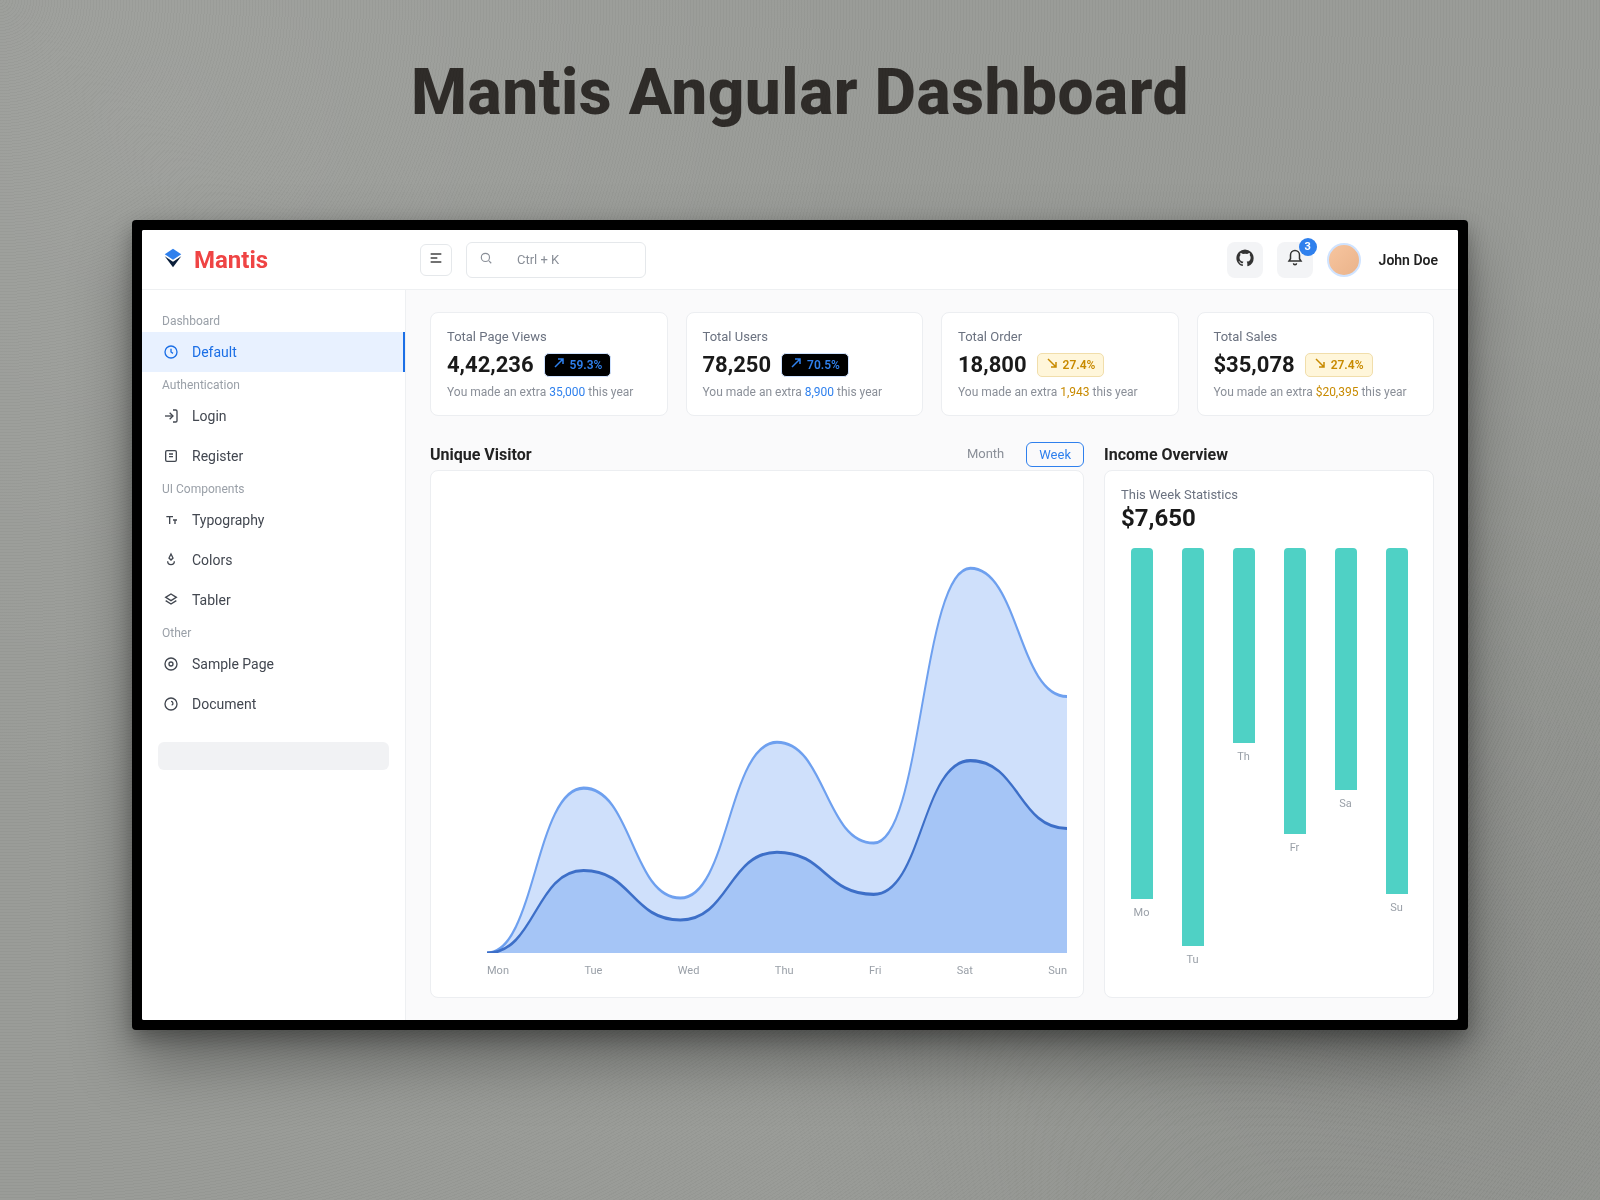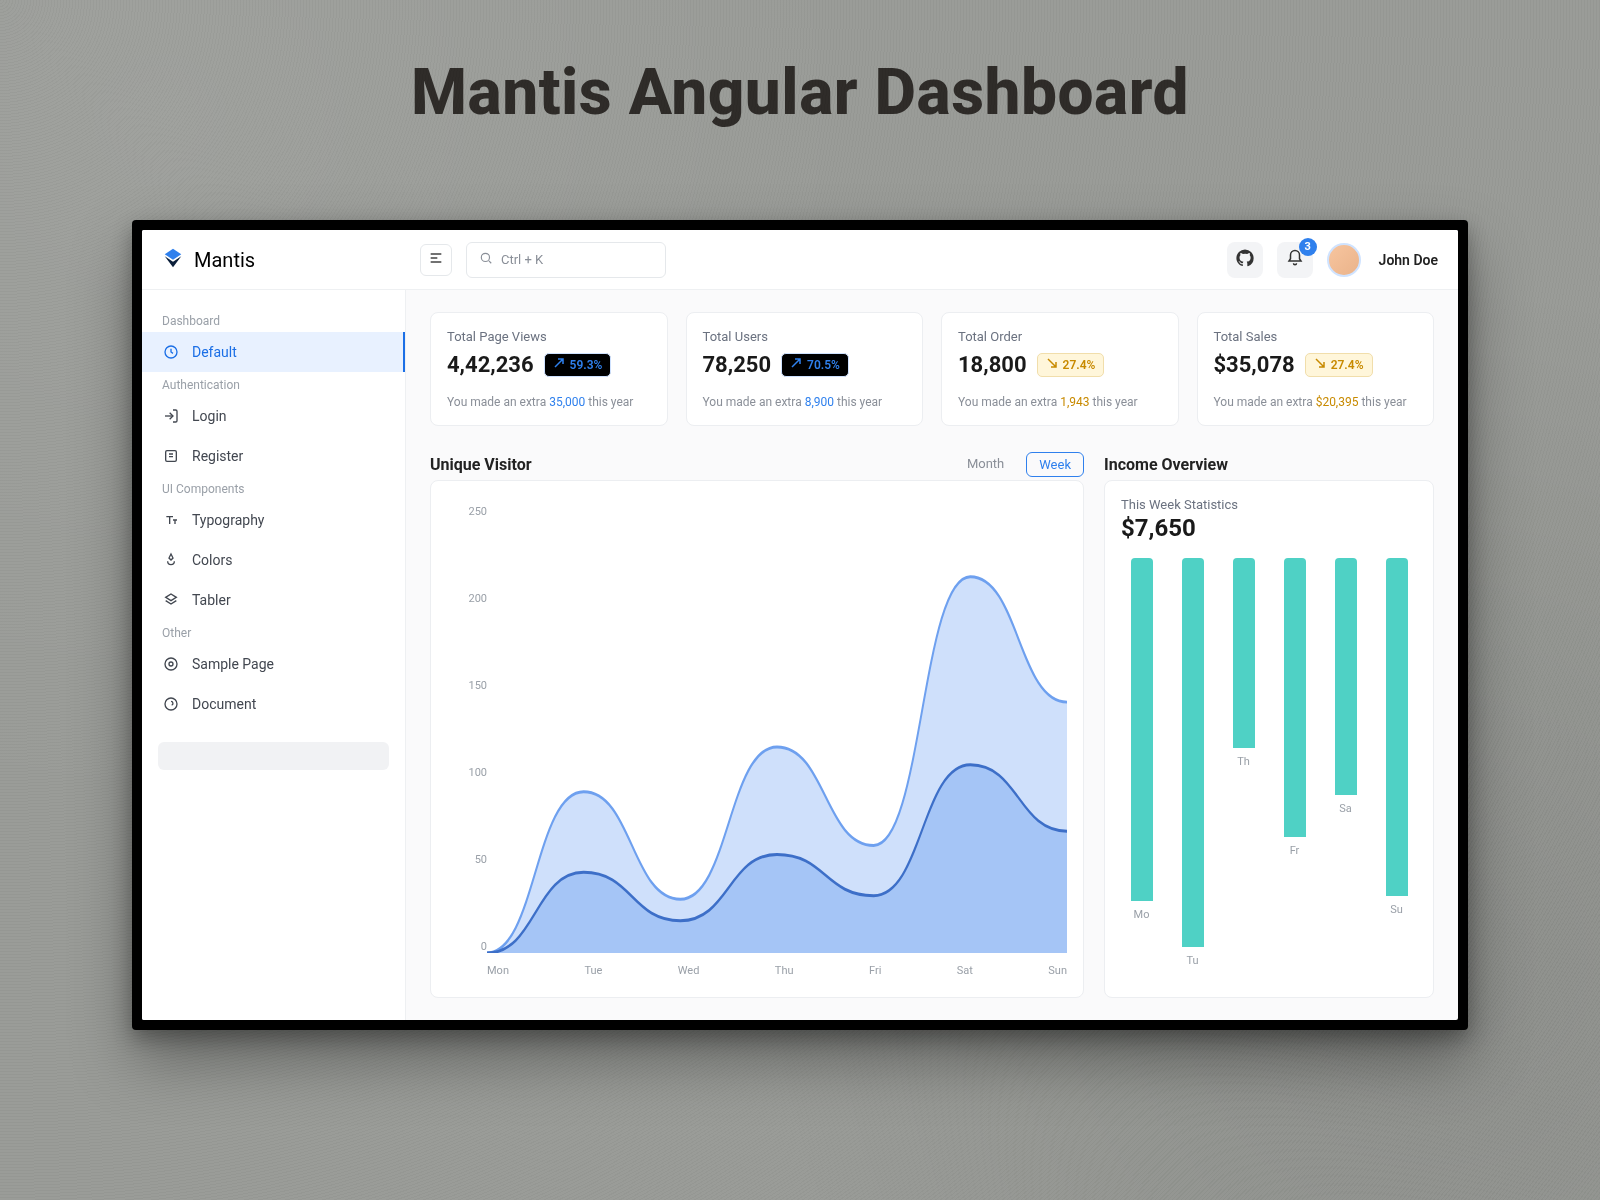--- a/index.html
+++ b/index.html
@@ -34,23 +34,23 @@
   .screen {
     width:100%; height:100%;
     background:#fafafb;
     border-radius:2px;
     overflow:hidden;
     display:flex; flex-direction:column;
   }
   
   .topbar { height:60px; background:#fff; border-bottom:1px solid #eef0f2; display:flex; align-items:center; padding:0 20px; gap:14px; }
   .brand { display:flex; align-items:center; gap:10px; width:244px; }
-  .brand-name { font-weight:400; font-size:20px; color:#000000; }
+  .brand-name { font-weight:700; font-size:24px; color:#ef4444; }
   .collapse-btn { width:32px; height:32px; border:1px solid #e5e8eb; border-radius:6px; display:flex; align-items:center; justify-content:center; color:#444; cursor:pointer;}
-  .search { display:flex; align-items:center; gap:8px; border:1px solid #e5e8eb; border-radius:6px; height:36px; padding:0 12px; color:#8a8f98; width:200px; }
+  .search { display:flex; align-items:center; gap:24px; border:1px solid #e5e8eb; border-radius:6px; height:36px; padding:0 12px; color:#8a8f98; width:180px; }
   .search svg { flex:0 0 14px; }
   .search span { font-size:13px; }
   .topbar-spacer { flex:1; }
   .icon-btn { width:36px; height:36px; border-radius:8px; background:#f3f4f6; display:flex; align-items:center; justify-content:center; color:#333; position:relative; cursor:pointer;}
   .badge { position:absolute; top:-4px; right:-4px; width:18px; height:18px; border-radius:50%; background:#2f80ed; color:#fff; font-size:11px; font-weight:700; display:flex; align-items:center; justify-content:center; }
   .avatar { width:34px; height:34px; border-radius:50%; background:linear-gradient(135deg,#f7c59f,#eab38a); border:2px solid #cfe3ff; }
   .user-name { font-size:14px; font-weight:600; color:#222; margin-left:4px;}
   
   .body { flex:1; display:flex; overflow:hidden; }
   .sidebar { width:264px; background:#fff; border-right:1px solid #eef0f2; padding:18px 0; overflow:auto;}
@@ -62,21 +62,21 @@
   .content { flex:1; padding:22px 24px; overflow:hidden; display:flex; flex-direction:column; gap:22px;}
   
   .cards { display:grid; grid-template-columns:repeat(4,1fr); gap:18px; }
   .card { background:#fff; border:1px solid #eceef1; border-radius:8px; padding:16px 16px 14px; }
   .card-title { font-size:13px; color:#6b7280; margin-bottom:8px;}
   .card-row { display:flex; align-items:center; gap:10px; }
   .card-val { font-size:22px; font-weight:700; color:#1a1a1a; }
   .chip { display:inline-flex; align-items:center; gap:5px; height:24px; padding:0 8px; border-radius:5px; font-size:12px; font-weight:600; }
   .chip.blue { background:#000000; color:#2f80ed; border:1px solid #cfe2ff;}
   .chip.yellow { background:#fff6da; color:#c88a00; border:1px solid #f1deab;}
-  .card-sub { margin-top:16px; font-size:12px; color:#8a8f98; line-height:1.5;}
+  .card-sub { margin-top:6px; font-size:12px; color:#8a8f98; line-height:1.5;}
   .card-sub .hl-blue { color:#2f80ed; }
   .card-sub .hl-yellow { color:#c88a00; }
   
   .row2 { display:grid; grid-template-columns: 1fr 330px; gap:20px; flex:1; min-height:0;}
   .panel-head { display:flex; align-items:center; justify-content:space-between; height:32px; }
   .panel-title { font-size:16px; font-weight:700; color:#222;}
   .seg { display:flex; gap:10px; }
   .seg-btn { font-size:13px; color:#8a8f98; padding:4px 12px; border-radius:6px; cursor:pointer;}
   .seg-btn.active { border:1px solid #2f80ed; color:#2f80ed;text-align:center; }
   .panel { background:#fff; border:1px solid #eceef1; border-radius:8px; padding:16px; flex:1; display:flex; flex-direction:column; min-height:0;}
@@ -305,28 +305,20 @@
           <div class="col">
             <div class="panel-head">
               <div class="panel-title">Unique Visitor</div>
               <div class="seg">
                 <div class="seg-btn">Month</div>
                 <div class="seg-btn active">Week</div>
               </div>
             </div>
             <div class="panel">
               <div class="areawrap">
-                <div class="y-ticks" id="yTicks">
-                    <span>250</span>
-                    <span>200</span>
-                    <span>150</span>
-                    <span>100</span>
-                    <span>50</span>
-                    <span>0</span>
-                  </div>
                 <svg class="area" id="areaChart" viewBox="0 0 600 300" preserveAspectRatio="none">
                     <path d="M 0 300 C 50 300, 50 192, 100 192 C 150 192, 150 264, 200 264 C 250 264, 250 162, 300 162 C 350 162, 350 228, 400 228 C 450 228, 450 48, 500 48 C 550 48, 550 131.99999999999997, 600 131.99999999999997 L 600 300 L 0 300 Z" fill="#cfe0fb" stroke="none"></path>
                     <path d="M 0 300 C 50 300, 50 192, 100 192 C 150 192, 150 264, 200 264 C 250 264, 250 162, 300 162 C 350 162, 350 228, 400 228 C 450 228, 450 48, 500 48 C 550 48, 550 131.99999999999997, 600 131.99999999999997" fill="none" stroke="#6ea0ef" stroke-width="2"></path>
                     <path d="M 0 300 C 50 300, 50 246, 100 246 C 150 246, 150 278.4, 200 278.4 C 250 278.4, 250 234, 300 234 C 350 234, 350 261.6, 400 261.6 C 450 261.6, 450 174, 500 174 C 550 174, 550 218.39999999999998, 600 218.39999999999998 L 600 300 L 0 300 Z" fill="#9ec0f5" fill-opacity="0.85" stroke="none"></path>
                     <path d="M 0 300 C 50 300, 50 246, 100 246 C 150 246, 150 278.4, 200 278.4 C 250 278.4, 250 234, 300 234 C 350 234, 350 261.6, 400 261.6 C 450 261.6, 450 174, 500 174 C 550 174, 550 218.39999999999998, 600 218.39999999999998" fill="none" stroke="#3d6fc8" stroke-width="2"></path>
                   </svg>
                 <div class="x-ticks" id="xTicks">
                     <span>Mon</span>
                     <span>Tue</span>
                     <span>Wed</span>

